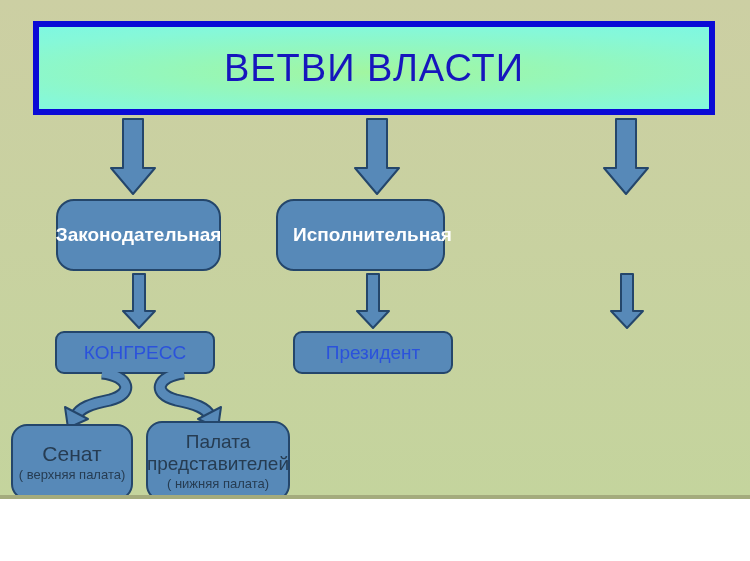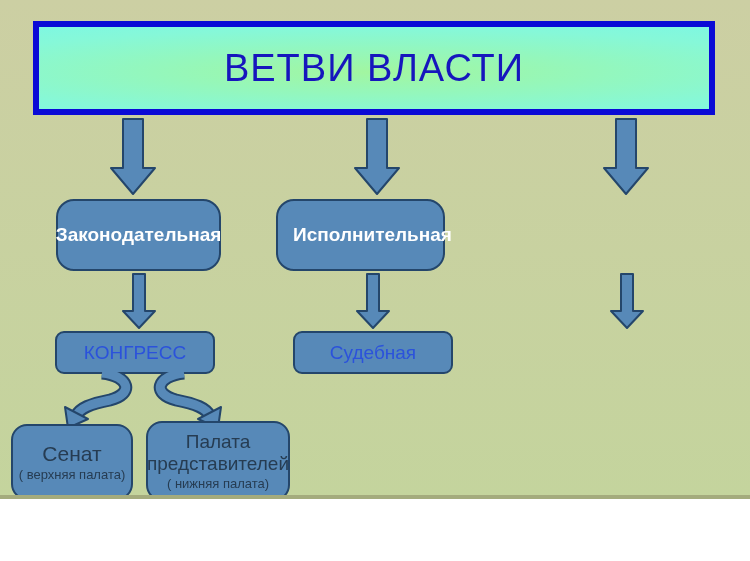--- a/index.html
+++ b/index.html
@@ -107,21 +107,21 @@
     <polygon points="11,1 23,1 23,38 33,38 17,55 1,38 11,38" fill="#5789b8" stroke="#24466b" stroke-width="2" stroke-linejoin="round"></polygon>
   </svg>
   <svg class="arrow-svg" style="left:610px; top:273px;" width="34" height="57" viewBox="0 0 34 57">
     <polygon points="11,1 23,1 23,38 33,38 17,55 1,38 11,38" fill="#5789b8" stroke="#24466b" stroke-width="2" stroke-linejoin="round"></polygon>
   </svg>
 
   <div class="node inst-box" style="left:55px; top:331px; width:160px; height:43px;">
     <div class="inst-label">КОНГРЕСС</div>
   </div>
   <div class="node inst-box" style="left:293px; top:331px; width:160px; height:43px;">
-    <div class="inst-label">Судебная</div>
+    <div class="inst-label">Президент</div>
   </div>
 
   <svg class="arrow-svg" style="left:60px; top:372px;" width="80" height="58" viewBox="0 0 80 58">
     <path d="M 42 1 C 70 4 74 22 50 28 C 30 32 20 36 16 44" fill="none" stroke="#24466b" stroke-width="13"></path>
     <path d="M 42 1 C 70 4 74 22 50 28 C 30 32 20 36 16 44" fill="none" stroke="#5789b8" stroke-width="9"></path>
     <polygon points="8,56 28,47 5,35" fill="#5789b8" stroke="#24466b" stroke-width="2" stroke-linejoin="round"></polygon>
   </svg>
   <svg class="arrow-svg" style="left:146px; top:372px;" width="80" height="58" viewBox="0 0 80 58">
     <g transform="translate(80,0) scale(-1,1)">
       <path d="M 42 1 C 70 4 74 22 50 28 C 30 32 20 36 16 44" fill="none" stroke="#24466b" stroke-width="13"></path>

